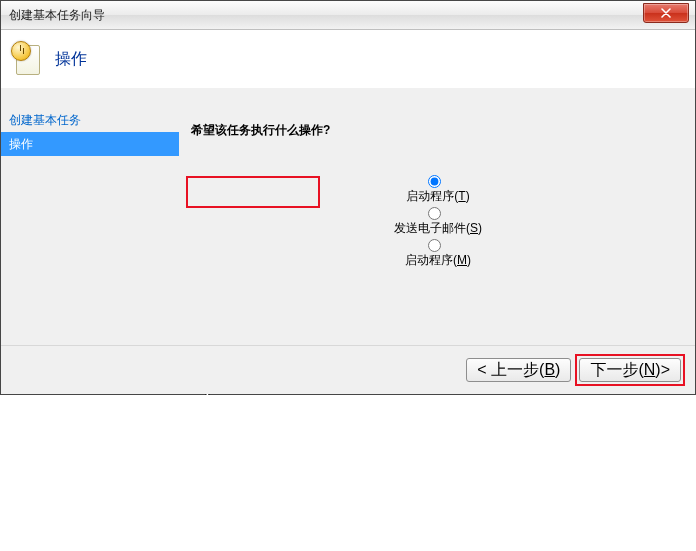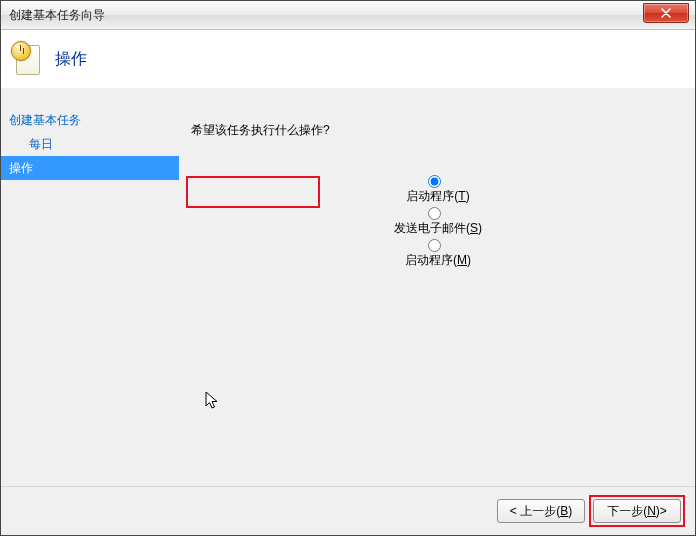--- a/index.html
+++ b/index.html
@@ -1,40 +1,40 @@
 <!DOCTYPE html>
 <html><head>
 <meta charset="utf-8">
 <style>
   html,body{margin:0;padding:0;font-family:"Microsoft YaHei","Segoe UI",Tahoma,sans-serif;font-size:12px;color:#000;background:#fff;}
-  .window{width:696px;height:536px;border:1px solid #464646;box-sizing:border-box;position:relative;background:#f0f0f0;}
+  .window{width:696px;height:395px;border:1px solid #464646;box-sizing:border-box;position:relative;background:#f0f0f0;}
   .titlebar{height:28px;background:linear-gradient(to bottom,#fcfcfc 0%,#ebebeb 50%,#dddddd 51%,#f2f2f2 100%);border-bottom:1px solid #bfbfbf;position:relative;display:flex;align-items:center;padding-left:8px;}
   .titlebar-title{font-size:12px;color:#222;}
   .close-btn{position:absolute;right:6px;top:2px;width:44px;height:18px;background:linear-gradient(to bottom,#e67a6d 0%,#d94b39 49%,#c9301b 50%,#e05239 100%);border:1px solid #8b2a1d;border-radius:0 0 3px 3px;display:flex;align-items:center;justify-content:center;box-shadow:inset 0 0 0 1px rgba(255,255,255,.3);}
   .close-btn svg{width:10px;height:10px;}
   .header{height:58px;background:#fff;border-bottom:1px solid #d8d8d8;display:flex;align-items:center;padding-left:12px;}
   .header-icon{width:32px;height:32px;margin-right:10px;position:relative;}
   .header-icon .page{position:absolute;left:3px;top:2px;width:22px;height:28px;background:linear-gradient(to bottom,#fff,#f3f3e2);border:1px solid #b8b080;border-radius:2px;}
   .header-icon .clock{position:absolute;left:-2px;top:-2px;width:18px;height:18px;border-radius:50%;background:radial-gradient(circle at 35% 30%,#fff6d0,#f5c437 70%,#d49b12);border:1px solid #b37f0b;box-shadow:0 0 2px rgba(0,0,0,.3);}
   .header-icon .clock::after{content:"";position:absolute;left:8px;top:3px;width:1px;height:6px;background:#6b4a00;box-shadow:3px 3px 0 0 #6b4a00;}
   .header-title{font-size:16px;color:#003399;}
   .body{position:absolute;left:0;right:0;top:87px;bottom:48px;background:#f0f0f0;}
   .sidebar{position:absolute;left:0;top:0;width:178px;bottom:0;padding-top:20px;}
   .side-item{height:24px;line-height:24px;padding-left:8px;color:#0066cc;cursor:default;}
   .side-sub{height:24px;line-height:24px;padding-left:28px;color:#0066cc;}
   .side-item.selected{background:#3399ff;color:#fff;}
   .content{position:absolute;left:178px;right:10px;top:0;bottom:0;padding-top:34px;}
-  .prompt{margin:0 0 36px 12px;}
+  .prompt{margin:0 0 36px 12px;font-weight:bold;}
   .radio-row{display:flex;align-items:center;height:22px;margin:0 0 10px 12px;position:relative;flex-direction:column;}
   .radio-row input{margin:0 8px 0 0;}
   .radio-row label{cursor:default;}
   .hl{position:absolute;border:2px solid #e81123;pointer-events:none;}
   .hl1{left:185px;top:175px;width:130px;height:28px;}
   .footer{position:absolute;left:0;right:0;bottom:0;height:48px;border-top:1px solid #d8d8d8;background:#f0f0f0;display:flex;align-items:center;justify-content:flex-end;padding-right:14px;gap:8px;}
-  .btn{min-width:88px;height:24px;background:linear-gradient(to bottom,#fdfdfd,#e9e9e9);border:1px solid #8e8e8e;border-radius:3px;font-size:12px;font-family:inherit;cursor:default;padding:0 10px;display:inline-flex;align-items:center;justify-content:center;}
+  .btn{min-width:88px;height:24px;background:linear-gradient(to bottom,#fdfdfd,#e9e9e9);border:1px solid #8e8e8e;border-radius:3px;font-size:16px;font-family:inherit;cursor:default;padding:0 10px;display:inline-flex;align-items:center;justify-content:center;}
   .next-wrap{position:relative;display:inline-block;}
   .hl2{position:absolute;left:-4px;top:-4px;right:-4px;bottom:-4px;border:2px solid #e81123;pointer-events:none;}
   .cursor{position:absolute;left:204px;top:390px;pointer-events:none;}
   .cursor svg{width:16px;height:20px;}
   u{text-decoration:underline;}
 </style>
 </head>
 <body>
 
 <div class="window">
@@ -52,21 +52,20 @@
     <div class="header-icon">
       <div class="page"></div>
         <div class="clock"></div>
     </div>
     <div class="header-title">操作</div>
   </div>
 
   <div class="body">
     <div class="sidebar">
       <div class="side-item">创建基本任务</div>
-      <div class="side-sub">每日</div>
       <div class="side-item selected">操作</div>
     </div>
 
     <div class="content">
       <div class="prompt">希望该任务执行什么操作?</div>
 
       <div class="radio-row">
         <input type="radio" name="act" checked="" style="">
         <label><span>启动程序</span>(<u>T</u>)</label>
       </div>

